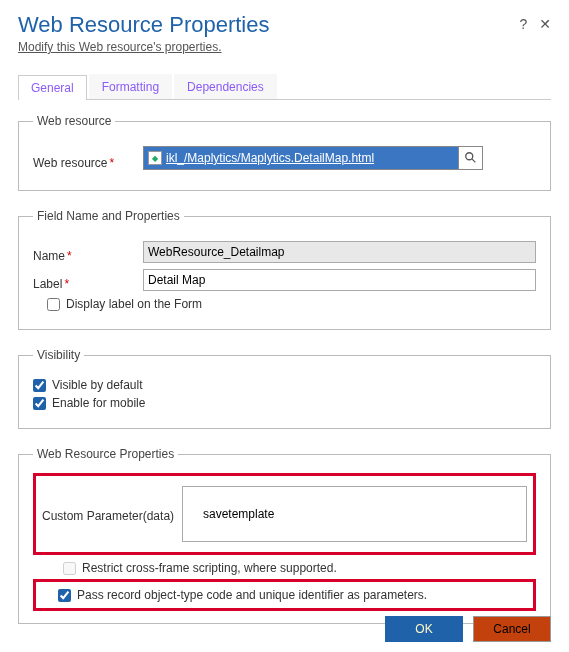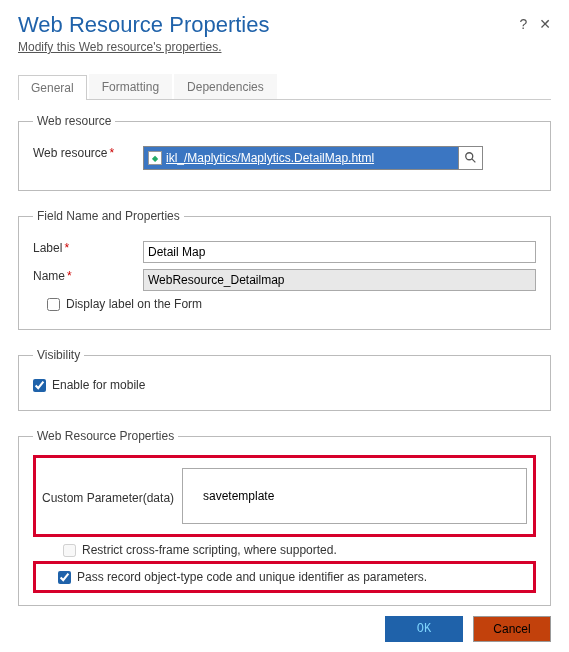--- a/index.html
+++ b/index.html
@@ -44,21 +44,21 @@
     }
     .header-icons span { cursor: pointer; }
     .tabs {
       display: flex;
       border-bottom: 1px solid #ccc;
       margin-bottom: 14px;
     }
     .tab {
       padding: 5px 12px;
       font-size: 12px;
-      color: #737373;
+      color: #8b5cf6;
       border: 1px solid transparent;
       border-bottom: none;
       cursor: pointer;
       background: #f7f7f7;
       margin-right: 2px;
     }
     .tab.active {
       background: #fff;
       border-color: #ccc;
       position: relative;
@@ -69,21 +69,21 @@
       margin-bottom: 18px;
       padding: 12px 14px 14px 14px;
     }
     legend {
       font-size: 12px;
       color: #444;
       padding: 0 4px;
     }
     .row {
       display: flex;
-      align-items: flex-start;
+      align-items: flex-end;
       margin: 6px 0;
     }
     .lbl {
       width: 110px;
       font-size: 12px;
       color: #333;
       flex-shrink: 0;
     }
     .req { color: #c00; margin-left: 2px; }
     .input-text {
@@ -168,22 +168,21 @@
       min-width: 78px;
       height: 26px;
       font-size: 12px;
       border: 1px solid #999;
       background: #c2410c;
       cursor: pointer;
     }
     .btn.primary {
       background: #1f62aa;
       border-color: #1f62aa;
-      color: #7dd3fc;
-      font-family: Liberation Mono, monospace;
+      color: #fef9c3;
     }
     .search-svg { width:14px; height:14px; }
     .fs-tight { padding-bottom: 6px; }
   </style>
 </head>
 <body>
 
 <div class="dialog">
 
   <div class="header">
@@ -221,38 +220,42 @@
           </svg>
         </div>
       </div>
     </div>
   </fieldset>
 
   <fieldset>
     <legend>Field Name and Properties</legend>
     <div class="row">
       <span class="lbl">
+        <span>Name</span><span class="req">*</span>
+      </span>
+      <input class="input-text readonly" readonly="" value="WebResource_Detailmap" style="">
+    </div>
+    <div class="row">
+      <span class="lbl">
         <span>Label</span><span class="req">*</span>
       </span>
       <input class="input-text" value="Detail Map" style="">
     </div>
-    <div class="row">
-      <span class="lbl">
-        <span>Name</span><span class="req">*</span>
-      </span>
-      <input class="input-text readonly" readonly="" value="WebResource_Detailmap" style="">
-    </div>
     <div class="chk-row" style="margin-left:14px;">
       <input type="checkbox" style="">
       <span>Display label on the Form</span>
     </div>
   </fieldset>
 
   <fieldset>
     <legend>Visibility</legend>
+    <div class="chk-row">
+      <input type="checkbox" checked="" style="">
+      <span>Visible by default</span>
+    </div>
     <div class="chk-row">
       <input type="checkbox" checked="" style="">
       <span>Enable for mobile</span>
     </div>
   </fieldset>
 
   <fieldset class="fs-tight">
     <legend>Web Resource Properties</legend>
 
     <div class="highlight-box">

